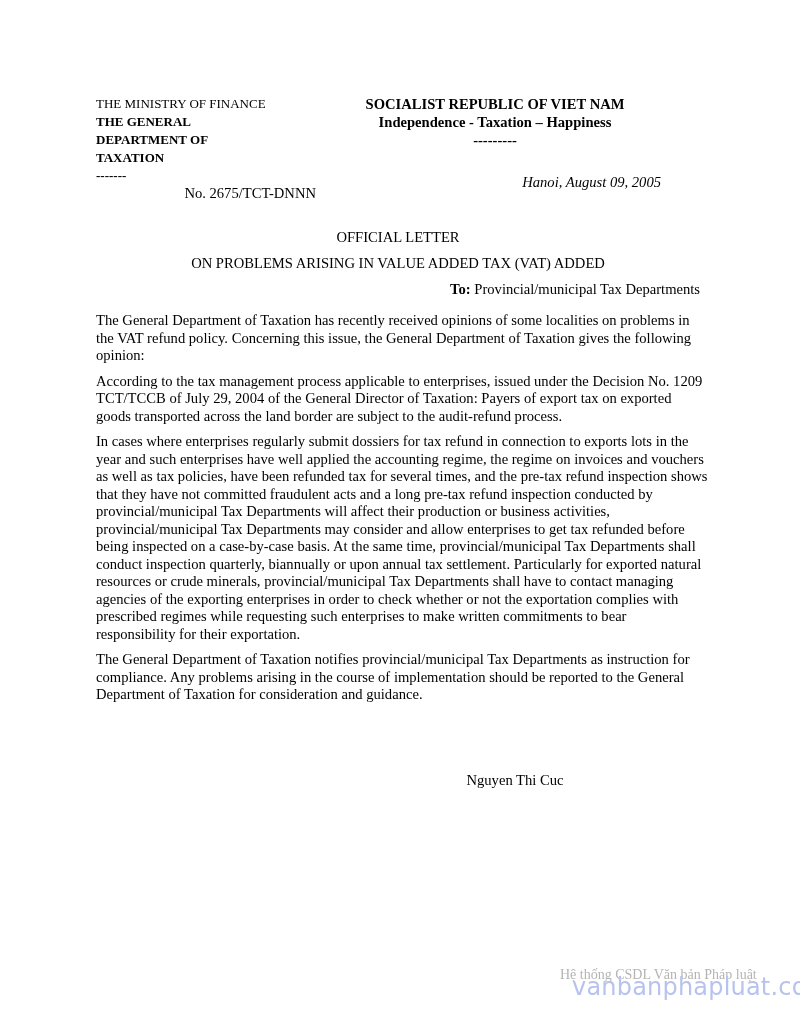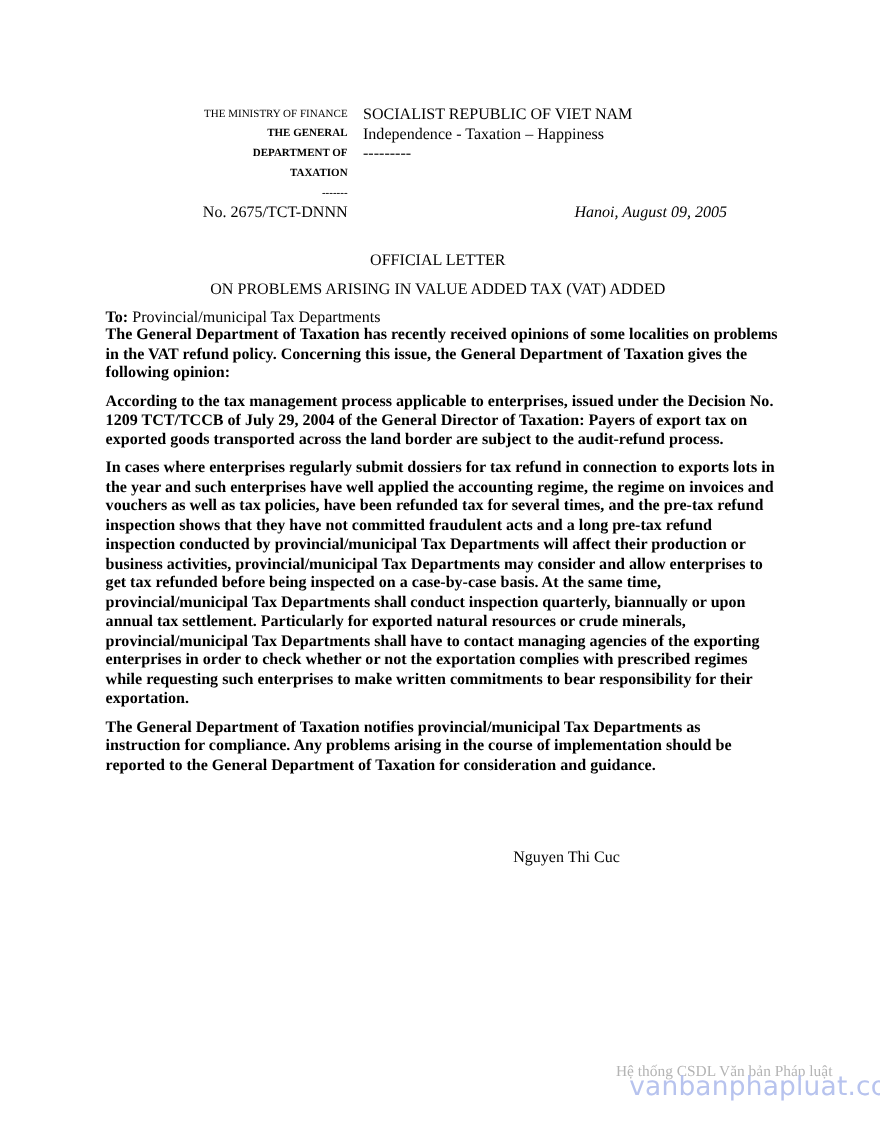--- a/index.html
+++ b/index.html
@@ -3,45 +3,45 @@
 <meta charset="utf-8">
 <style>
   html, body { margin: 0; padding: 0; background: #ffffff; }
   body {
     width: 800px; height: 1035px; position: relative; overflow: hidden;
     font-family: "Liberation Serif", "DejaVu Serif", serif;
     color: #000; font-size: 14.6px; line-height: 17px;
   }
   .hdr-left {
     position: absolute; left: 96px; top: 95px; width: 220px;
-    text-align: right; line-height: 18px; font-size: 10px;
+    text-align: left; line-height: 18px; font-size: 13px;
   }
   .hdr-right {
     position: absolute; left: 330px; top: 95px; width: 330px;
-    text-align: left; line-height: 18px; font-weight: normal; font-size: 14.6px;
+    text-align: center; line-height: 18px; font-weight: bold; font-size: 14.6px;
   }
   .bold { font-weight: bold; }
   .docno {
     position: absolute; left: 96px; top: 185px; width: 220px; text-align: right;
   }
   .date {
-    position: absolute; left: 430px; top: 185px; width: 231px; text-align: right; font-style: italic;
+    position: absolute; left: 430px; top: 174px; width: 231px; text-align: right; font-style: italic;
   }
   .title {
     position: absolute; left: 96px; top: 229px; width: 604px; text-align: center;
     font-weight: normal;
   }
   .subtitle {
     position: absolute; left: 96px; top: 255px; width: 604px; text-align: center;
   }
   .to {
-    position: absolute; left: 96px; top: 281px; width: 604px; text-align: left;
+    position: absolute; left: 96px; top: 281px; width: 604px; text-align: right;
   }
   .body-text {
-    position: absolute; left: 96px; top: 296px; width: 612px; font-weight: bold;
+    position: absolute; left: 96px; top: 312px; width: 612px;
   }
   .body-text p { margin: 0 0 8px 0; line-height: 17.5px; }
   .signer {
     position: absolute; left: 420px; top: 772px; width: 190px; text-align: center;
     font-weight: normal;
   }
   .wm1 {
     position: absolute; left: 560px; top: 966px;
     font-family: Liberation Serif, serif; font-size: 14px; color: #b4b4b4; white-space: nowrap;
   }

